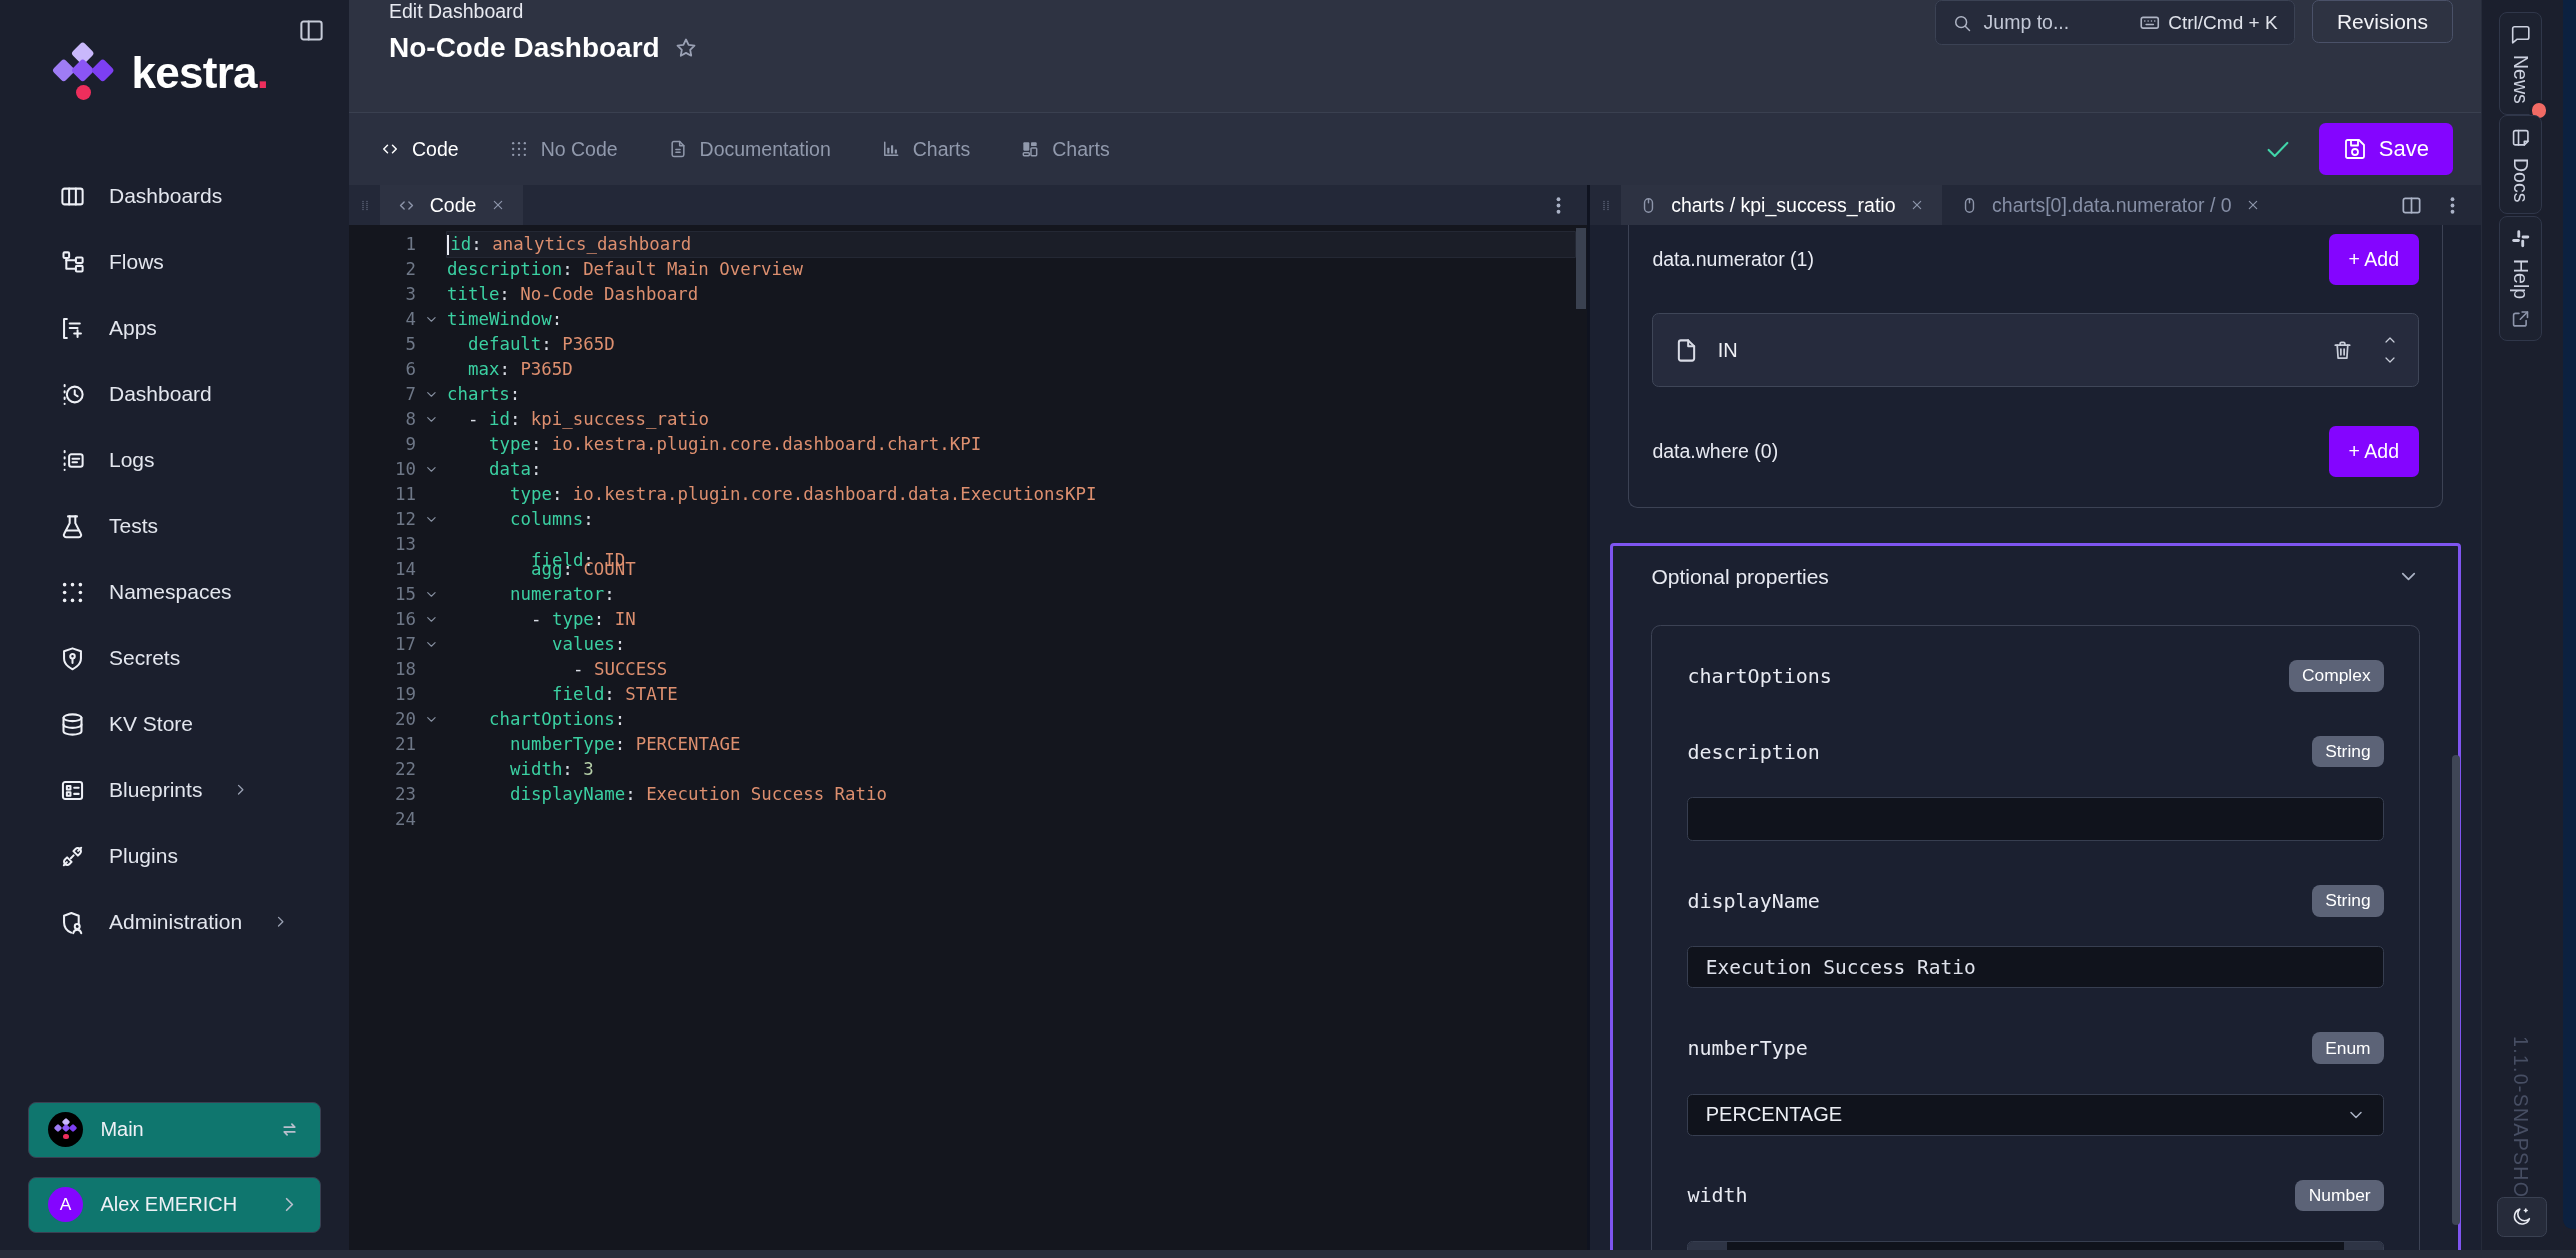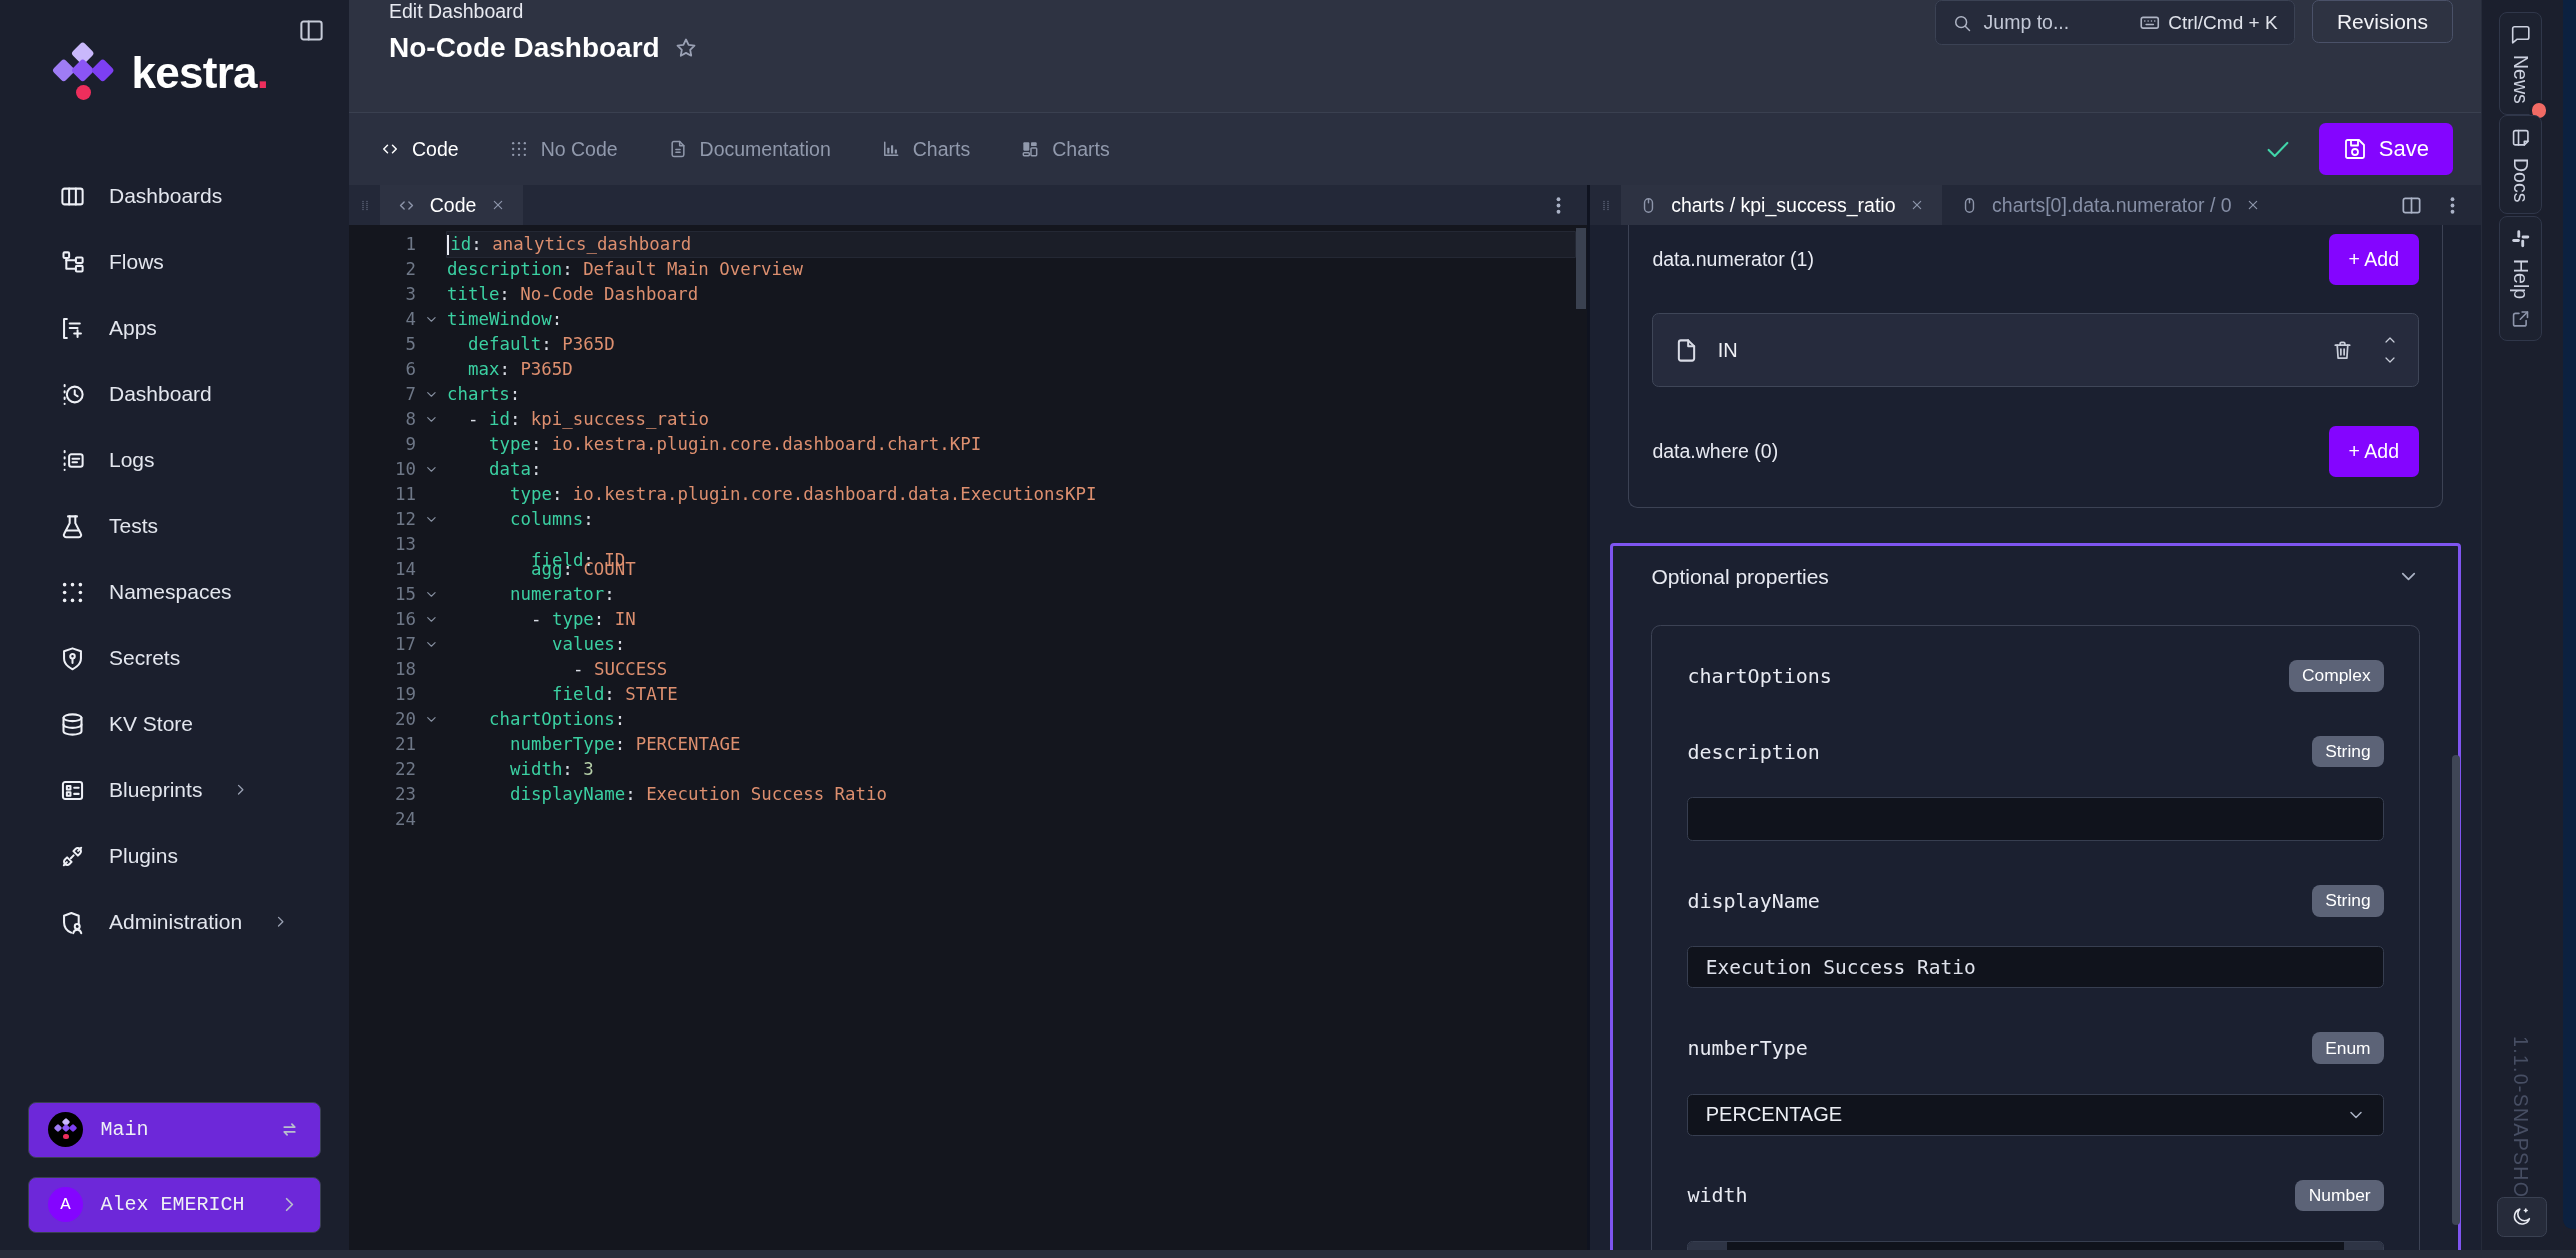--- a/index.html
+++ b/index.html
@@ -17,21 +17,21 @@
   .logo-mark .d3{left:22px;top:20px;background:#8b55f6;}
   .logo-mark .d4{left:42px;top:20px;background:#7d3ff2;}
   .logo-mark .dot{position:absolute;left:24px;top:43px;width:14.8px;height:14.8px;border-radius:50%;background:#ed2e5c;}
   .logo-word{font-size:44px;font-weight:800;color:#fff;letter-spacing:-0.7px;}
   .logo-word b{color:#ed2e5c;}
   .side-nav{margin-top:59px;display:flex;flex-direction:column;}
   .side-item{display:flex;align-items:center;gap:23px;height:66px;padding-left:59px;color:#e3e6ee;font-size:21px;cursor:pointer;}
   .side-item .ic{width:27px;height:27px;color:#eef0f6;flex:0 0 auto;}
   .side-item .chev{width:17.4px;height:17.4px;color:#9aa1b3;margin-left:6.7px;}
   .side-bottom{margin-top:auto;padding:0 28px 25.5px 28px;display:flex;flex-direction:column;gap:19px;}
-  .pill-box{display:flex;align-items:center;gap:17.4px;border:1.3px solid #3a4052;background:#6d28d9;border-radius:8px;height:54px;padding:0 19px;font-family:Liberation Mono, monospace;}
+  .pill-box{display:flex;align-items:center;gap:17.4px;border:1.3px solid #3a4052;background:#0f766e;border-radius:8px;height:54px;padding:0 19px;}
   .tenant-avatar{width:35px;height:35px;border-radius:50%;background:#000;position:relative;flex:0 0 auto;}
   .tenant-avatar i{position:absolute;width:6px;height:6px;transform:rotate(45deg);border-radius:1.3px;}
   .tenant-avatar .d1{left:14.8px;top:6.7px;background:#c9b8fb;}
   .tenant-avatar .d2{left:7.4px;top:13.4px;background:#9f7cf5;}
   .tenant-avatar .d3{left:14.8px;top:13.4px;background:#8b55f6;}
   .tenant-avatar .d4{left:22px;top:13.4px;background:#7d3ff2;}
   .tenant-avatar .dot{position:absolute;left:15.4px;top:22px;width:5.4px;height:5.4px;border-radius:50%;background:#ed2e5c;}
   .pill-box .lbl{font-size:20px;color:#eef0f5;flex:1;}
   .pill-box .tail-ic{width:23px;height:23px;color:#b9bfcd;}
   .user-avatar{width:35px;height:35px;border-radius:50%;background:#8405ff;color:#fff;display:flex;align-items:center;justify-content:center;font-size:17.4px;flex:0 0 auto;}

